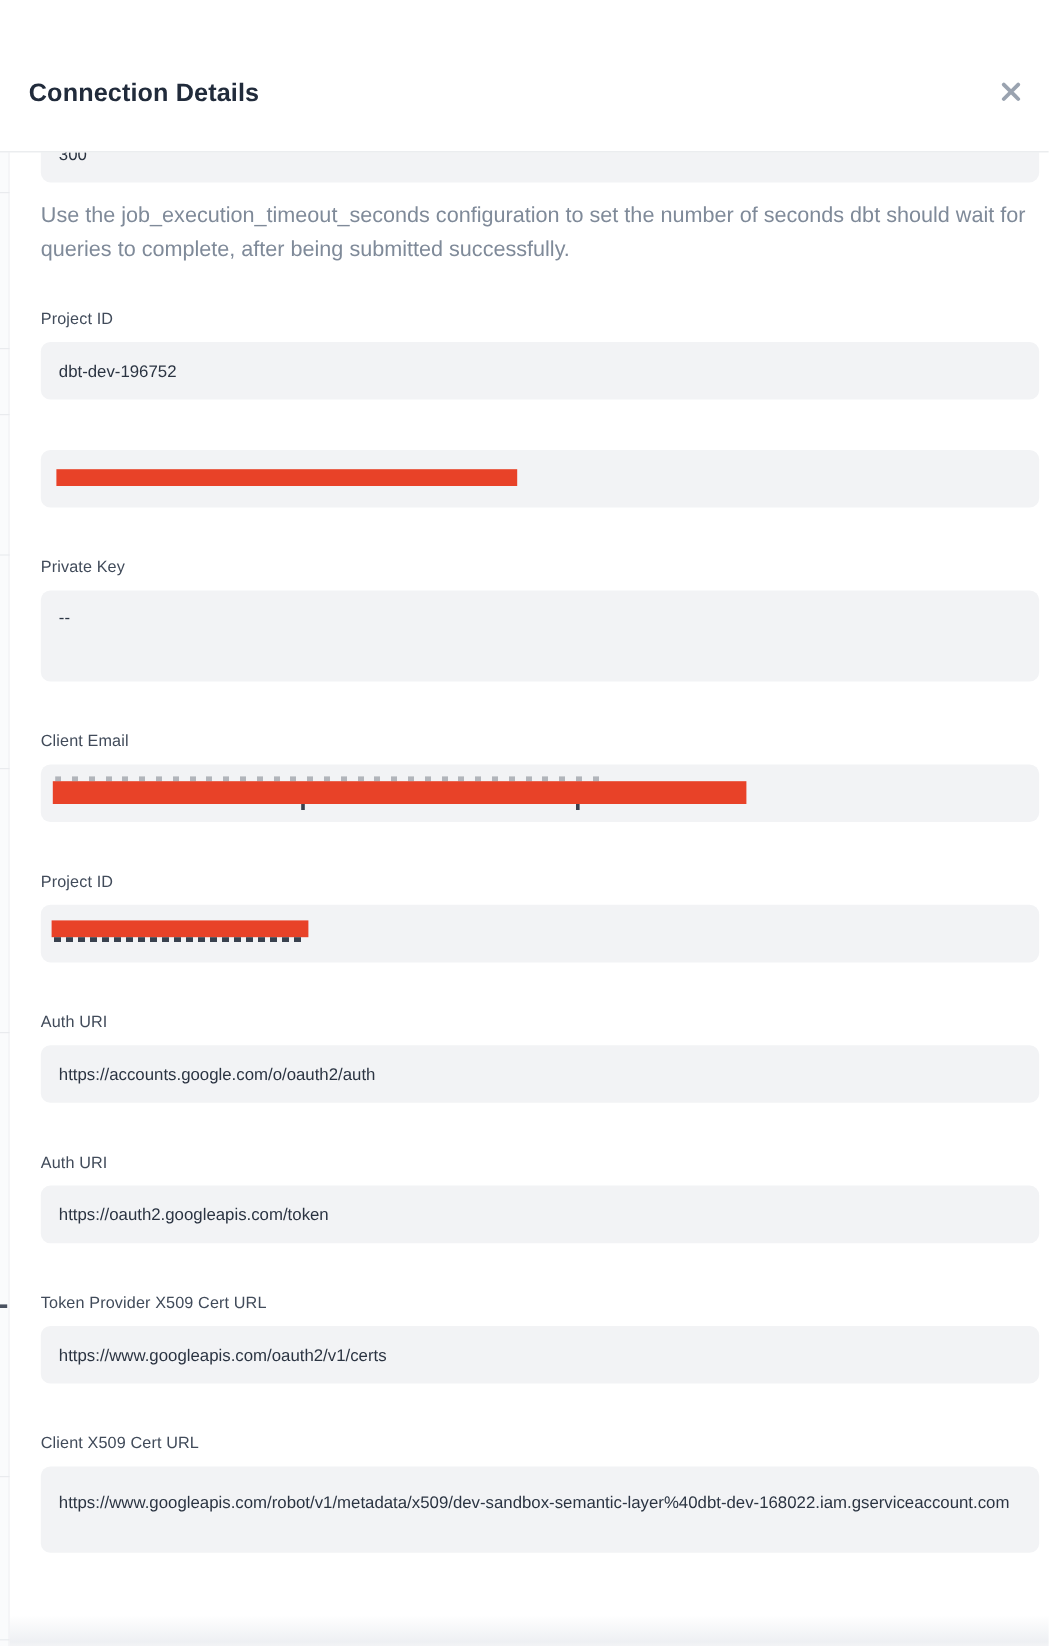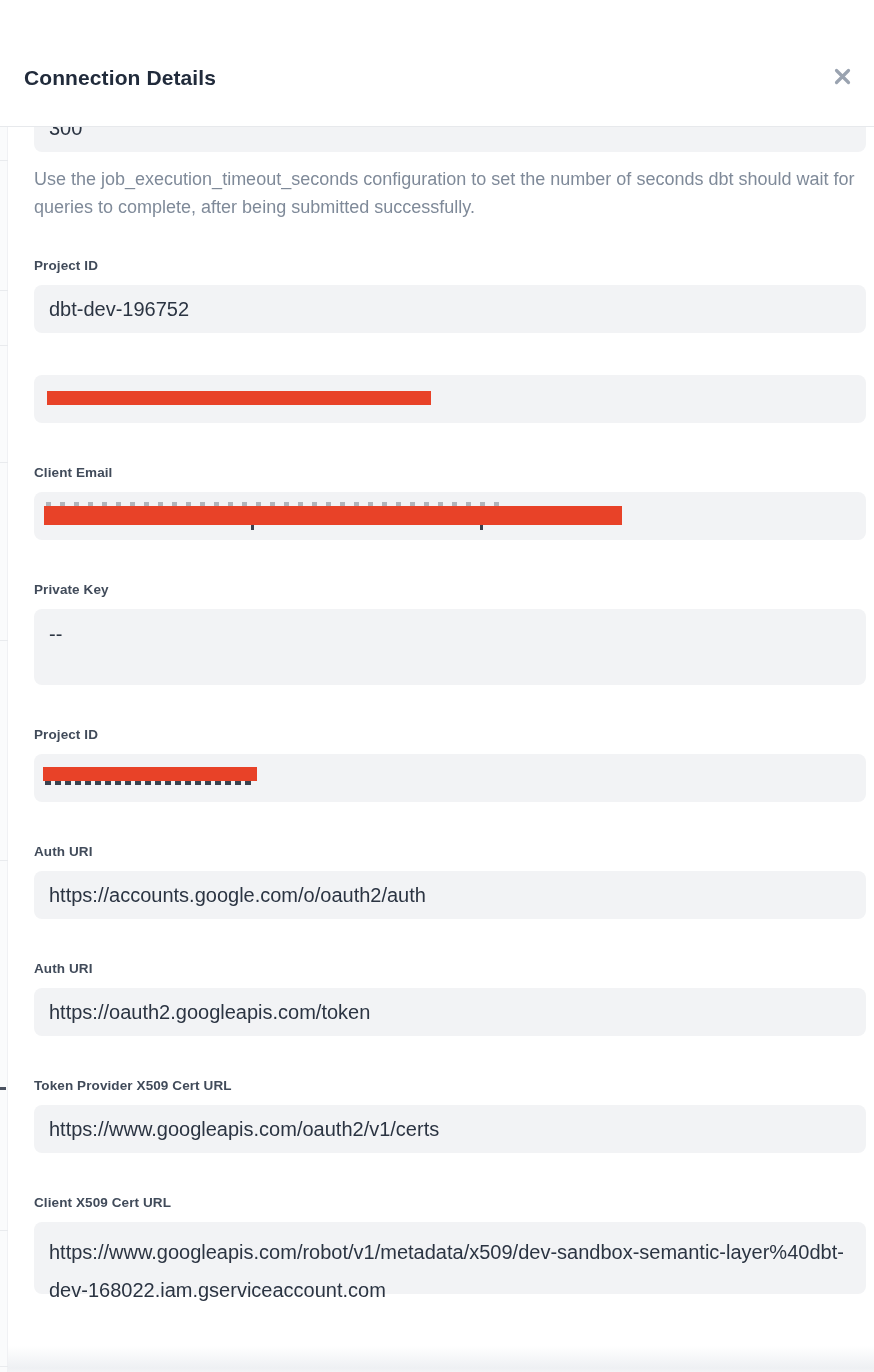--- a/index.html
+++ b/index.html
@@ -34,34 +34,34 @@
   .bg-strip .tick{position:absolute; left:0; width:8px; height:1px; background:#e9ebee;}
   .bg-strip .tick.dark{height:3px; background:#4a5260; width:6px;}
   
   .modal-body{
     position:absolute; left:8px; top:97px; right:0; bottom:0;
     padding:7px 8px 0 26px; background:#fff;
   }
   .field-box{
     background:var(--field-bg); border-radius:8px; height:48px;
     display:flex; align-items:center; padding:0 15px;
-    font-size:20px; color:var(--value); position:relative;
+    font-size:14px; color:var(--value); position:relative;
   }
   .field-box.tall{height:76px; align-items:flex-start; padding-top:14px;}
   .field-box.twoline{height:72px; align-items:flex-start; padding-top:11px;
     line-height:38px; overflow-wrap:break-word; word-break:break-word;}
   .field-box.twoline .val{display:block; max-width:810px;}
   .help-text{
     margin-top:13px; max-width:828px;
     font-size:18px; line-height:28px; color:var(--help);
   }
   .fgroup{margin-top:42px;}
   .fgroup.first{margin-top:37px;}
   .fgroup label{
-    display:block; font-size:13.5px; font-weight:700; color:var(--label);
+    display:block; font-size:13.5px; font-weight:400; color:var(--label);
     margin-bottom:12px; letter-spacing:.1px;
   }
   
   .redaction-bar{position:absolute; background:var(--redaction); display:block;}
   .bar-pkid{left:13px; top:16px; width:384px; height:14px;}
   .bar-email{left:10px; top:14px; width:578px; height:19px;}
   .bar-email::before{ 
     content:""; position:absolute; left:2px; top:-4px; height:4px; width:460px;
     background:repeating-linear-gradient(90deg,#39414e 0 5px,transparent 5px 14px);
     opacity:.35;
@@ -122,32 +122,32 @@
     </div>
   </section>
 
   <section class="fgroup">
     <div class="field-box">
       <span class="redaction-bar bar-pkid"></span>
     </div>
   </section>
 
   <section class="fgroup">
+    <label>Private Key</label>
+    <div class="field-box tall">
+      <span class="val">--</span>
+    </div>
+  </section>
+
+  <section class="fgroup">
     <label>Client Email</label>
     <div class="field-box">
       <span class="redaction-bar bar-email"></span>
       <i class="desc d1"></i>
       <i class="desc d2"></i>
-    </div>
-  </section>
-
-  <section class="fgroup">
-    <label>Private Key</label>
-    <div class="field-box tall">
-      <span class="val">--</span>
     </div>
   </section>
 
   <section class="fgroup">
     <label>Project ID</label>
     <div class="field-box">
       <span class="redaction-bar bar-cid"></span>
       <span class="digit-bottoms"></span>
     </div>
   </section>

